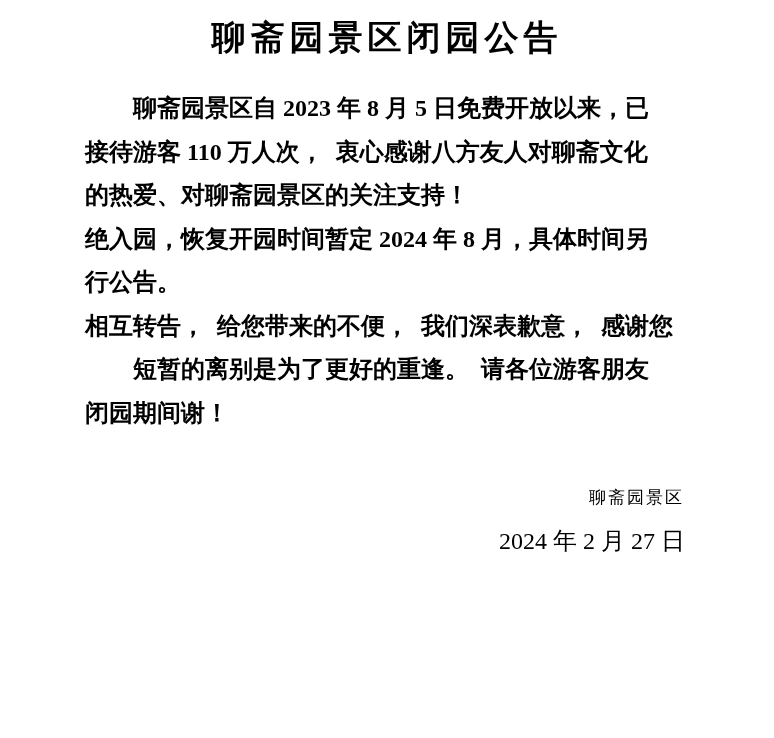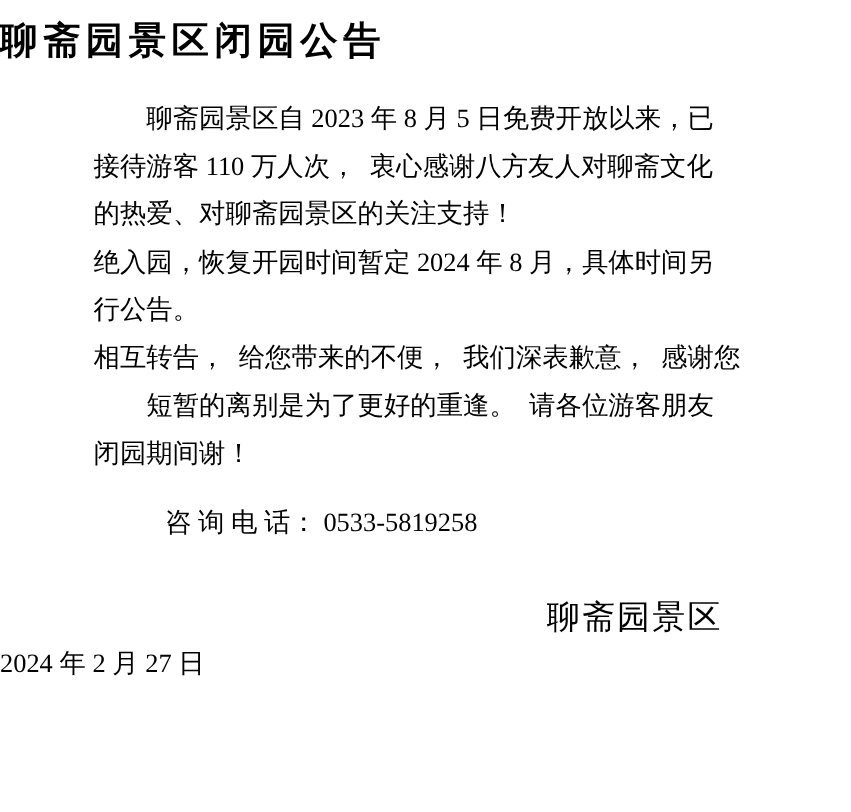--- a/index.html
+++ b/index.html
@@ -7,78 +7,79 @@
     position: relative;
     width: 774px;
     height: 738px;
     background: #ffffff;
     color: #000000;
     font-family: "Liberation Serif", "DejaVu Serif", serif;
     overflow: hidden;
   }
   .title {
     margin-top: 16px;
-    text-align: left;
+    text-align: center;
     font-size: 34px;
     font-weight: bold;
     letter-spacing: 5px;
     line-height: 44px;
     white-space: pre;
   }
   .body-block {
     margin: 27px 0 0 85px;
     width: 600px;
   }
   .line {
     font-size: 24px;
     line-height: 43.5px;
     height: 43.5px;
     white-space: pre;
     text-align: left;
+    font-weight: bold;
   }
   .indent { text-indent: 48px; }
   .contact-line {
     margin-top: 20px;
     text-indent: 65px;
   }
   .sig-org {
     margin-top: 41px;
-    font-size: 30px;
+    font-size: 17px;
     line-height: 43.5px;
     height: 43.5px;
     text-align: right;
-    padding-right: 117px;
+    padding-right: 90px;
     letter-spacing: 2px;
     white-space: pre;
   }
   .sig-date {
     font-size: 24px;
     line-height: 43.5px;
     height: 43.5px;
-    padding-right: 119px;
+    text-align: right;
+    padding-right: 89px;
     white-space: pre;
   }
 </style>
 </head>
 <body>
 
 <div class="page">
 
   <div class="title">聊斋园景区闭园公告</div>
 
   <div class="body-block">
     <div class="line indent">聊斋园景区自 2023 年 8 月 5 日免费开放以来，已</div>
     <div class="line">接待游客 110 万人次，  衷心感谢八方友人对聊斋文化</div>
     <div class="line">的热爱、对聊斋园景区的关注支持！</div>
     <div class="line">绝入园，恢复开园时间暂定 2024 年 8 月，具体时间另</div>
     <div class="line">行公告。</div>
     <div class="line">相互转告，  给您带来的不便，  我们深表歉意，  感谢您</div>
     <div class="line indent">短暂的离别是为了更好的重逢。  请各位游客朋友</div>
     <div class="line">闭园期间谢！</div>
 
-    <div class="line contact-line">咨 询 电 话： 0533-5819258</div>
   </div>
 
   <div class="sig-org">聊斋园景区</div>
 
   <div class="sig-date">2024 年 2 月 27 日</div>
 
 </div>
 
 </body></html>

